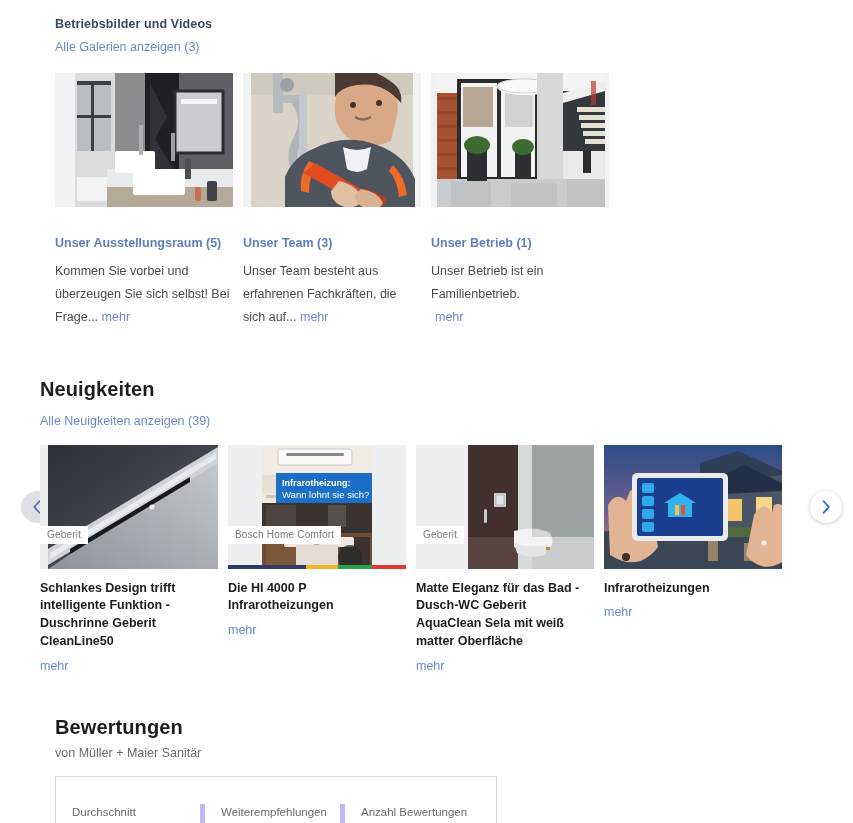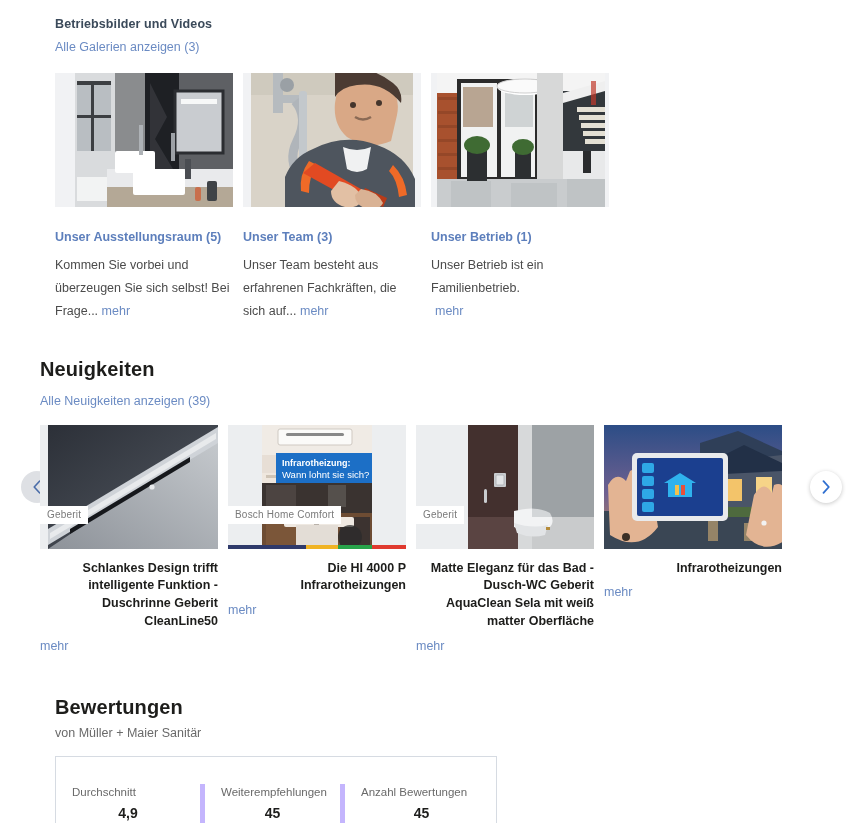--- a/index.html
+++ b/index.html
@@ -55,21 +55,21 @@
     width: 178px;
     height: 134px;
     background: #f1f2f4;
     position: relative;
     overflow: hidden;
     cursor: pointer;
   }
   .gal-thumb svg { display: block; }
   .gal-title {
     display: block;
-    margin-top: 21px;
+    margin-top: 27px;
     font-size: 12.5px;
     font-weight: bold;
     color: #5d7fbc;
     text-decoration: none;
     cursor: pointer;
     line-height: 1.45;
   }
   .gal-desc {
     margin-top: 8px;
     font-size: 12.5px;
@@ -106,21 +106,20 @@
   }
   .news-title {
     display: block;
     margin-top: 11px;
     font-size: 12.5px;
     font-weight: bold;
     color: #1d1d1b;
     line-height: 1.42;
     text-decoration: none;
     cursor: pointer;
-    text-align: right;
   }
   .news-more {
     display: inline-block;
     margin-top: 8px;
     font-size: 12.5px;
     color: #6b8bc3;
     cursor: pointer;
     text-decoration: none;
   }
 
@@ -341,21 +340,21 @@
         <a class="gal-title">Unser Betrieb (1)</a>
         <div class="gal-desc">
           <span>Unser Betrieb ist ein Familienbetrieb.</span><br>
           <span class="more" style="margin-left:4px;">mehr</span>
         </div>
       </div>
 
     </div>
   </section>
 
-  <section class="section" style="margin-top:34px;padding-left:40px;">
+  <section class="section" style="margin-top:48px;padding-left:40px;">
     <h2 class="sec-h2">Neuigkeiten</h2>
     <a class="link" style="margin-top:13px;">Alle Neuigkeiten anzeigen (39)</a>
 
     <div class="news-wrap">
 
       <button class="carousel-btn carousel-prev">
         <span>
           <svg width="10" height="14" viewBox="0 0 10 14">
               <path d="M7.5 1.2 L2.2 7 L7.5 12.8" fill="none" stroke="#4a6ca8" stroke-width="1.6" stroke-linecap="round" stroke-linejoin="round"></path>
             </svg>

